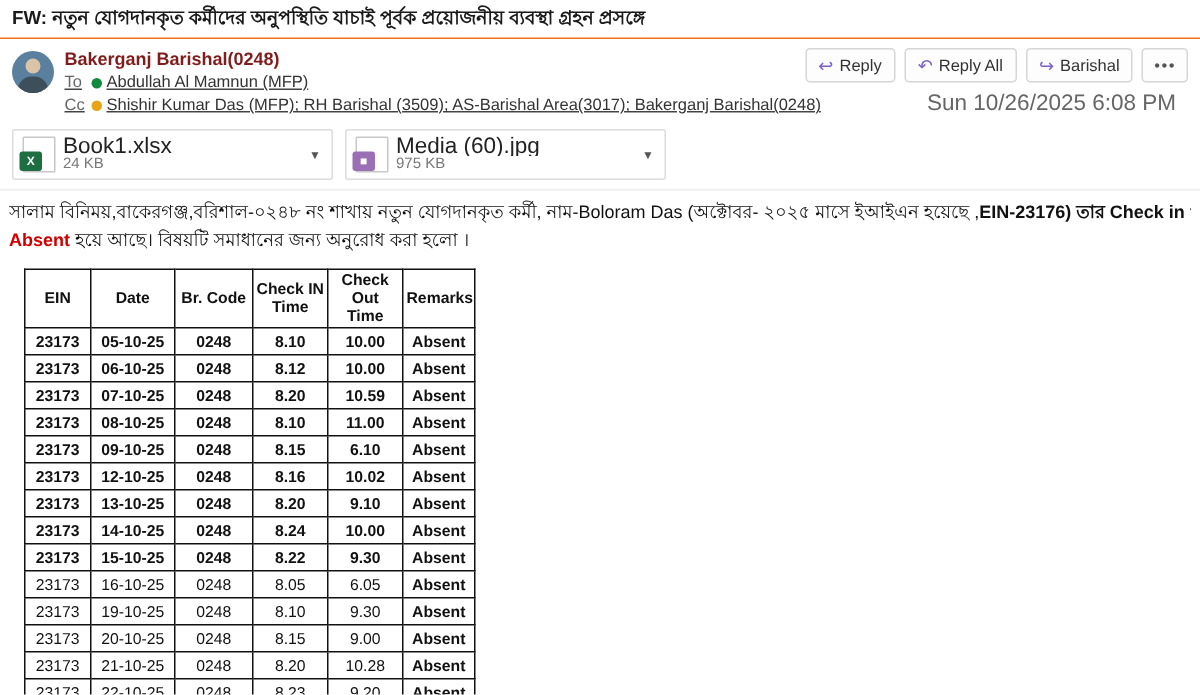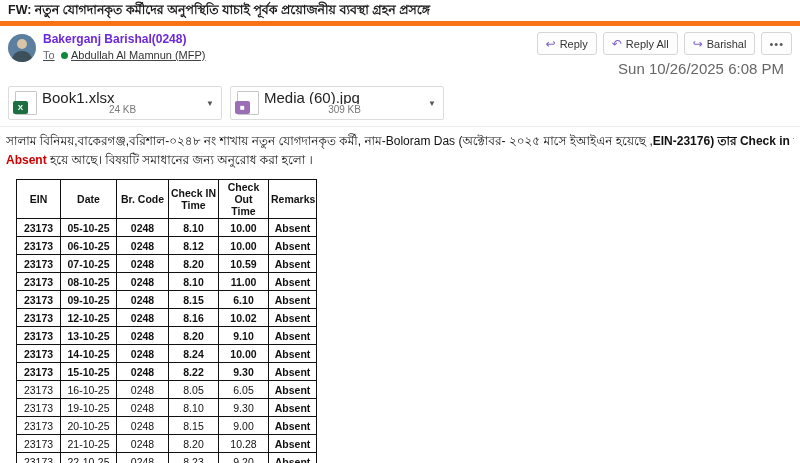--- a/index.html
+++ b/index.html
@@ -18,21 +18,21 @@
   .mail-window {
     position: relative;
     width: 800px;
     height: 463px;
     background: #ffffff;
   }
 
   
   .subject-bar {
     height: 26px;
-    border-bottom: 5px solid #f97316;
+    border-bottom: 1px solid #f97316;
     display: flex;
     align-items: center;
     padding: 0 8px;
     box-sizing: border-box;
   }
   .subject-text {
     font-size: 12.5px;
     font-weight: 600;
     color: #1a1a1a;
     white-space: nowrap;
@@ -79,21 +79,21 @@
     width: 20px;
     height: 14px;
     background: #3e4f5c;
     border-radius: 9px 9px 0 0;
     transform: translateX(-50%);
   }
   .from-block { flex: 1 1 auto; min-width: 0; }
   .sender {
     font-size: 12px;
     font-weight: 700;
-    color: #6d28d9;
+    color: #7f1d1d;
     line-height: 15px;
   }
   .recip-line {
     display: flex;
     align-items: center;
     line-height: 14px;
     font-size: 11px;
     color: #444444;
     margin-top: 1px;
     white-space: nowrap;
@@ -209,21 +209,20 @@
     color: #222222;
     line-height: 13px;
     white-space: nowrap;
     overflow: hidden;
     text-overflow: ellipsis;
   }
   .attach .fsize {
     font-size: 10px;
     color: #777777;
     line-height: 12px;
-    text-align: center;
   }
   .attach .caret {
     font-size: 8px;
     color: #555555;
     padding: 0 3px;
   }
 
   
   .body-wrap {
     padding: 6px 6px 0 6px;
@@ -285,20 +284,25 @@
   <div class="header">
     <div class="hdr-row">
       <div class="avatar"></div>
       <div class="from-block">
         <div class="sender">Bakerganj Barishal(0248)</div>
         <div class="recip-line">
           <span class="recip-label">To</span>
           <span class="pres-dot"></span>
           <span class="recip-name">Abdullah Al Mamnun (MFP)</span>
         </div>
+        <div class="recip-line">
+          <span class="recip-label">Cc</span>
+          <span class="pres-dot yellow"></span>
+          <span class="recip-name">Shishir Kumar Das (MFP); RH Barishal (3509); AS-Barishal Area(3017); Bakerganj Barishal(0248)</span>
+        </div>
       </div>
     </div>
 
     <div class="actions">
       <div class="btn">
         <span class="gl">↩</span>
         <span>Reply</span>
       </div>
       <div class="btn">
         <span class="gl">↶</span>
@@ -329,21 +333,21 @@
       <div class="caret">▼</div>
     </div>
 
     <div class="attach">
       <div class="ficon">
         <div class="sheet"></div>
         <div class="tag img">■</div>
       </div>
       <div class="meta">
         <div class="fname">Media (60).jpg</div>
-        <div class="fsize">309 KB</div>
+        <div class="fsize">975 KB</div>
       </div>
       <div class="caret">▼</div>
     </div>
   </div>
 
   <div class="body-wrap">
     <div class="para">
       <span>সালাম  বিনিময়,বাকেরগঞ্জ,বরিশাল-০২৪৮ নং শাখায় নতুন যোগদানকৃত কর্মী, নাম-Boloram  Das  (অক্টোবর- ২০২৫ মাসে ইআইএন হয়েছে ,</span><span class="b">EIN-23176) তার Check in</span><span> time এবং Check  Out  Time  ERP তে</span>
     </div>
     <div class="para para2">

